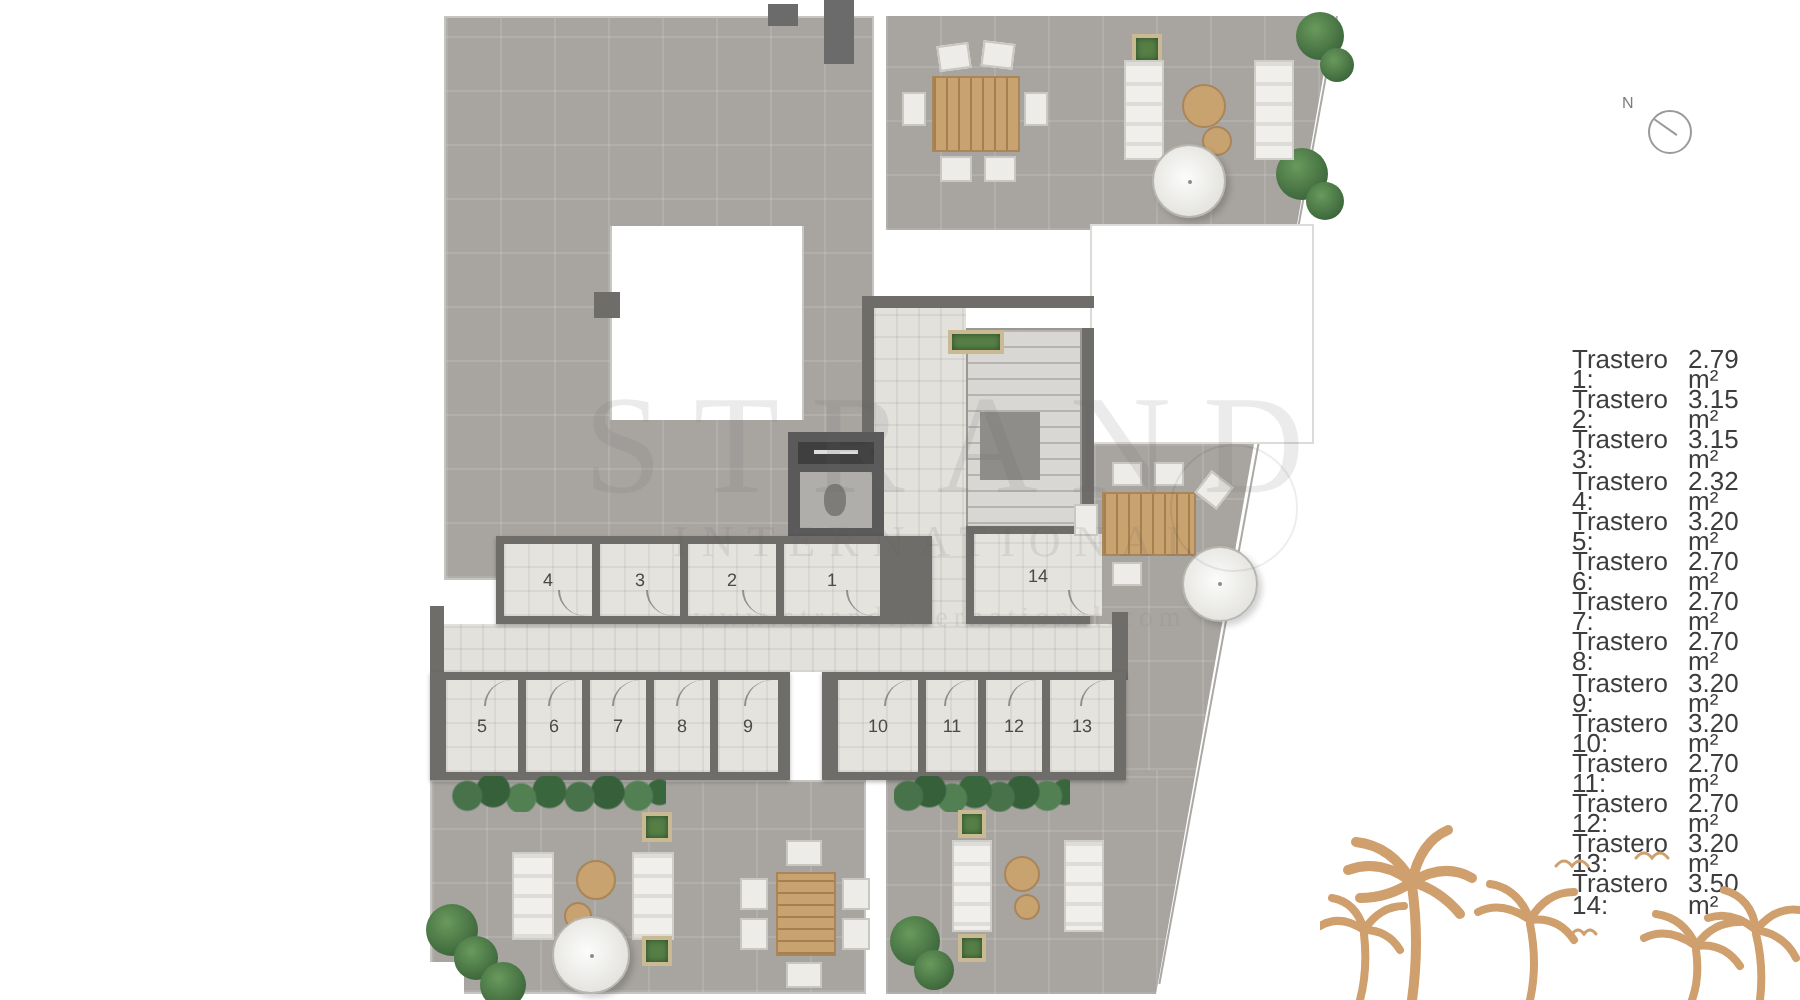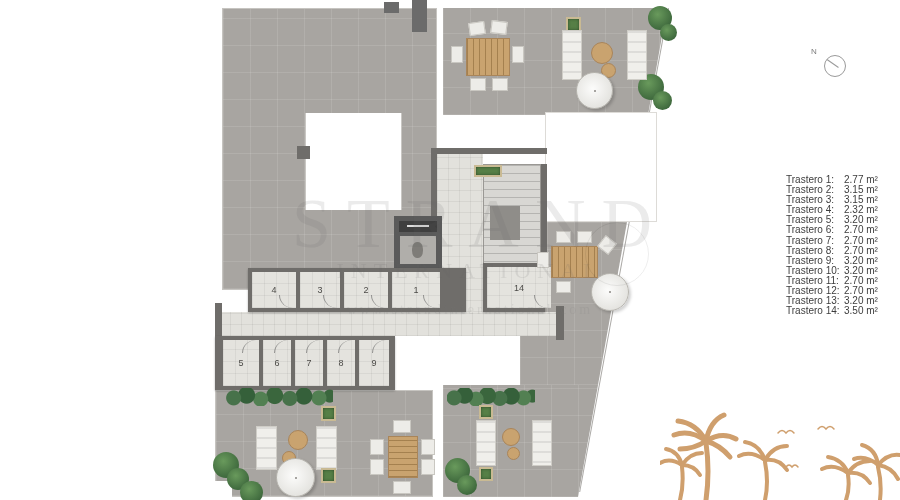--- a/index.html
+++ b/index.html
@@ -48,21 +48,21 @@
   .chair{position:absolute;background:#edece8;border:1px solid #c9c7c1}
   .lounger{position:absolute;background:#f0efeb;border:1px solid #cfcdc7;
     background-image:repeating-linear-gradient(180deg,rgba(0,0,0,.08) 0 2px,transparent 2px 10px)}
   .rtable{position:absolute;border-radius:50%;background:#c9a36f;border:1px solid #a9855a}
   .parasol{position:absolute;border-radius:50%;border:1px solid #b8b6b0;
     background:radial-gradient(circle at 45% 45%,#fcfcfb,#dbdad5);box-shadow:2px 2px 3px rgba(0,0,0,.18)}
   .parasol::after{content:"";position:absolute;left:calc(50% - 1px);top:calc(50% - 1px);
     width:2px;height:2px;border-radius:50%;background:#8b8984}
   
   .wm{position:absolute;text-align:center;font-family:"Liberation Serif",serif;color:rgba(100,100,100,.13)}
-  .legend{position:absolute;left:786px;top:175px;font-size:10px;line-height:10.1px;color:#3d3d3d}
+  .legend{position:absolute;left:786px;top:175px;font-size:13px;line-height:10.1px;color:#3d3d3d}
   .legend-row{display:grid;grid-template-columns:58px 34px}
   .compass-circle{position:absolute;left:824px;top:55px;width:22px;height:22px;border:1px solid #9a9a9a;border-radius:50%}
   .compass-needle{position:absolute;left:827px;top:59px;width:14px;height:1px;background:#9a9a9a;
     transform:rotate(35deg);transform-origin:left center}
   .compass-n{position:absolute;left:811px;top:47px;font-size:8px;color:#7d7d7d}
   .boundary{position:absolute;width:1px;background:rgba(150,148,144,.8)}
   .wm-star{position:absolute;left:585px;top:222px;width:64px;height:64px;border:1px solid rgba(0,0,0,.07);border-radius:50%}
 </style>
 </head>
 <body>
@@ -141,20 +141,34 @@
       <span class="rnum">7</span>
       </div>
     <div class="cell cell-bot" style="left:112px;top:4px;width:28px;height:46px">
       <span class="rnum">8</span>
       </div>
     <div class="cell cell-bot" style="left:144px;top:4px;width:30px;height:46px">
       <span class="rnum">9</span>
       </div>
   </div>
 
+  <div class="block" style="left:411px;top:336px;width:152px;height:54px">
+    <div class="cell cell-bot" style="left:8px;top:4px;width:40px;height:46px">
+      <span class="rnum">10</span>
+      </div>
+    <div class="cell cell-bot" style="left:52px;top:4px;width:26px;height:46px">
+      <span class="rnum">11</span>
+      </div>
+    <div class="cell cell-bot" style="left:82px;top:4px;width:28px;height:46px">
+      <span class="rnum">12</span>
+      </div>
+    <div class="cell cell-bot" style="left:114px;top:4px;width:32px;height:46px">
+      <span class="rnum">13</span>
+      </div>
+  </div>
 
   <div class="hedge" style="left:225px;top:388px;width:108px;height:18px"></div>
   <div class="hedge" style="left:447px;top:388px;width:88px;height:18px"></div>
   <div class="bush" style="left:648px;top:6px;width:24px;height:24px"></div>
   <div class="bush" style="left:660px;top:24px;width:17px;height:17px"></div>
   <div class="bush" style="left:638px;top:74px;width:26px;height:26px"></div>
   <div class="bush" style="left:653px;top:91px;width:19px;height:19px"></div>
   <div class="bush" style="left:213px;top:452px;width:26px;height:26px"></div>
   <div class="bush" style="left:227px;top:468px;width:22px;height:22px"></div>
   <div class="bush" style="left:240px;top:481px;width:23px;height:23px"></div>
@@ -210,21 +224,21 @@
   <div class="wm" style="left:250px;top:258px;width:440px;font-size:22px;letter-spacing:7px">INTERNATIONAL</div>
   <div class="wm" style="left:320px;top:302px;width:300px;font-size:14px;letter-spacing:3px;color:rgba(120,120,120,.14)">www.strandinternational.com</div>
 
   <div class="compass-n">N</div>
   <div class="compass-circle"></div>
   <div class="compass-needle"></div>
 
   <div class="legend">
     <div class="legend-row">
       <span>Trastero 1:</span>
-      <span>2.77 m²</span>
+      <span>2.79 m²</span>
       </div>
     <div class="legend-row">
       <span>Trastero 2:</span>
       <span>3.15 m²</span>
       </div>
     <div class="legend-row">
       <span>Trastero 3:</span>
       <span>3.15 m²</span>
       </div>
     <div class="legend-row">

